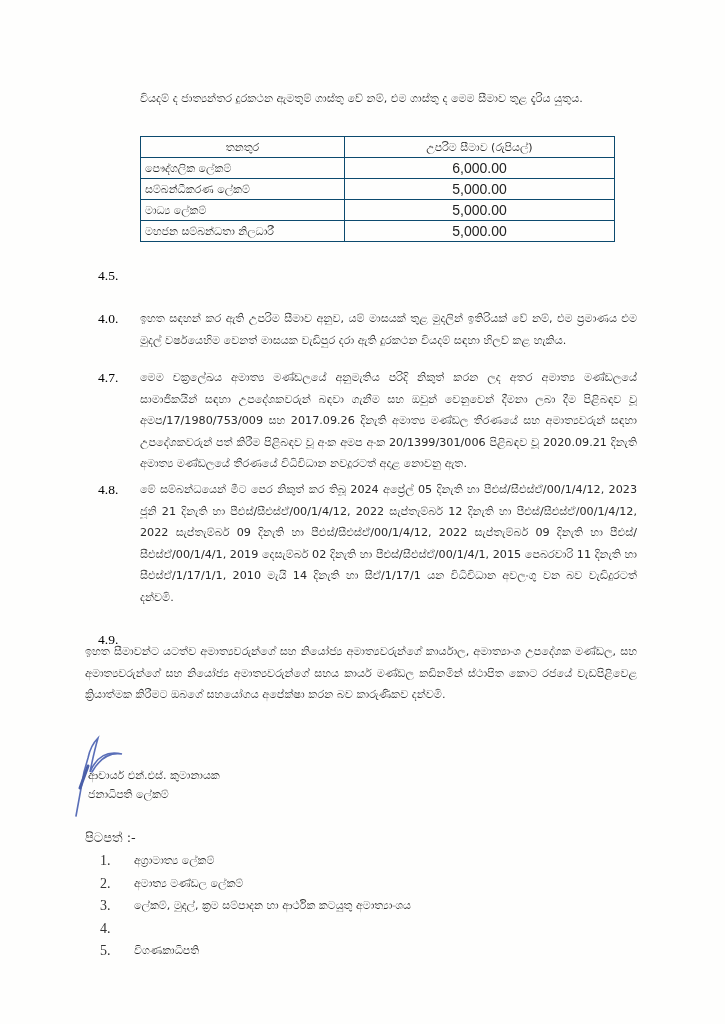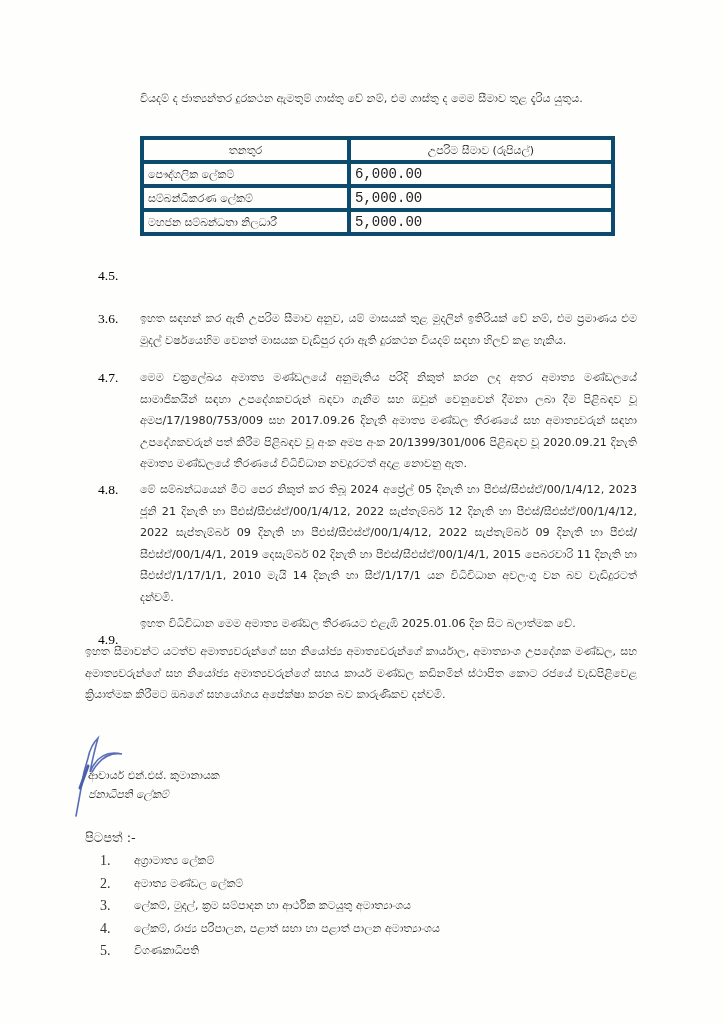--- a/index.html
+++ b/index.html
@@ -8,26 +8,26 @@
     font-family: "DejaVu Sans", sans-serif; color: #2a2a2a; overflow: hidden;
   }
   .page { position: absolute; left: 0; top: 0; width: 725px; height: 1024px; }
   .para { position: absolute; font-size: 11.2px; line-height: 21.5px; text-align: justify; }
   .num { position: absolute; font-family: "Liberation Serif", serif; font-size: 13.5px; color: #000000; }
   table.limits {
     position: absolute; left: 140px; top: 136px; width: 475px;
     border-collapse: collapse; font-size: 11px;
   }
   table.limits td, table.limits th {
-    border: 4px solid #0c4a6e; height: 20px; padding: 0 4px; font-weight: normal;
+    border: 1px solid #0c4a6e; height: 20px; padding: 0 4px; font-weight: normal;
   }
   table.limits th.c1 { text-align: center; width: 195px; }
   table.limits th.c2 { text-align: center; margin-left: 41px; }
   table.limits td.amt {
-    text-align: left; font-family: Liberation Mono, monospace; font-size: 14px; color: #222;
+    text-align: center; font-family: Liberation Sans, sans-serif; font-size: 14px; color: #222;
   }
   .sig { position: absolute; left: 62px; top: 728px; }
   .signer { position: absolute; left: 88px; font-size: 11px; line-height: 18px; text-align: right; }
   .cc-title { position: absolute; left: 85px; top: 830px; font-size: 13px; }
   .cc-list { position: absolute; left: 100px; top: 850px; margin: 0; padding: 0; list-style: none; }
   .cc-list li { font-size: 11px; height: 22.5px; line-height: 22.5px; display: flex; }
   .cc-list li .n { width: 34px; font-family: "Liberation Serif", serif; font-size: 14px; color: #333; }
 </style>
 </head>
 <body>
@@ -44,67 +44,69 @@
     </tr>
     <tr>
       <td>පෞද්ගලික ලේකම්</td>
       <td class="amt">6,000.00</td>
     </tr>
     <tr>
       <td>සම්බන්ධීකරණ ලේකම්</td>
       <td class="amt">5,000.00</td>
     </tr>
     <tr>
+      <td>මාධ්‍ය ලේකම්</td>
+      <td class="amt">5,000.00</td>
+    </tr>
+    <tr>
       <td>මහජන සම්බන්ධතා නිලධාරී</td>
       <td class="amt">5,000.00</td>
     </tr>
   </tbody>
     </table>
 
   <div class="num" style="left:98px; top:268px;">4.5.</div>
 
-  <div class="num" style="left:98px; top:311px;">3.6.</div>
+  <div class="num" style="left:98px; top:311px;">4.0.</div>
   <div class="para" style="left:140px; top:308px; width:497px;">ඉහත සඳහන් කර ඇති උපරිම සීමාව අනුව, යම් මාසයක් තුළ මුදලින් ඉතිරියක් වේ නම්, එම ප්‍රමාණය එම මුදල් වර්ෂයෙහිම වෙනත් මාසයක වැඩිපුර දරා ඇති දුරකථන වියදම් සඳහා හිලව් කළ හැකිය.</div>
 
   <div class="num" style="left:98px; top:370px;">4.7.</div>
   <div class="para" style="left:140px; top:367px; width:497px;">මෙම චක්‍රලේඛය අමාත්‍ය මණ්ඩලයේ අනුමැතිය පරිදි නිකුත් කරන ලද අතර අමාත්‍ය මණ්ඩලයේ සාමාජිකයින් සඳහා උපදේශකවරුන් බඳවා ගැනීම සහ ඔවුන් වෙනුවෙන් දීමනා ලබා දීම පිළිබඳව වූ අමප/17/1980/753/009 සහ 2017.09.26 දිනැති අමාත්‍ය මණ්ඩල තීරණයේ සහ අමාත්‍යවරුන් සඳහා උපදේශකවරුන් පත් කිරීම පිළිබඳව වූ අංක අමප අංක 20/1399/301/006 පිළිබඳව වූ 2020.09.21 දිනැති අමාත්‍ය මණ්ඩලයේ තීරණයේ විධිවිධාන නවදූරටත් අදාළ නොවනු ඇත.</div>
 
   <div class="num" style="left:98px; top:482px;">4.8.</div>
   <div class="para" style="left:140px; top:479px; width:497px;">මේ සම්බන්ධයෙන් මීට පෙර නිකුත් කර තිබූ 2024 අප්‍රේල් 05 දිනැති හා පීඑස්/සීඑස්ඒ/00/1/4/12, 2023 ජූනි 21 දිනැති හා පීඑස්/සීඑස්ඒ/00/1/4/12, 2022 සැප්තැම්බර් 12 දිනැති හා පීඑස්/සීඑස්ඒ/00/1/4/12, 2022 සැප්තැම්බර් 09 දිනැති හා පීඑස්/සීඑස්ඒ/00/1/4/12, 2022 සැප්තැම්බර් 09 දිනැති හා පීඑස්/සීඑස්ඒ/00/1/4/1, 2019 දෙසැම්බර් 02 දිනැති හා පීඑස්/සීඑස්ඒ/00/1/4/1, 2015 පෙබරවාරි 11 දිනැති හා සීඑස්ඒ/1/17/1/1, 2010 මැයි 14 දිනැති හා සීඒ/1/17/1 යන විධිවිධාන අවලංගු වන බව වැඩිදුරටත් දන්වමි.</div>
 
   <div class="num" style="left:98px; top:616px;margin-top:16px;">4.9.</div>
-  <div class="para" style="left:140px; top:613px; width:497px;">ඉහත විධිවිධාන මෙම අමාත්‍ය මණ්ඩල තීරණයට එළැඹි 2025.01.06 දින සිට බලාත්මක වේ.</div>
 
   <div class="para" style="left:85px; top:641px; width:552px;">ඉහත සීමාවන්ට යටත්ව අමාත්‍යවරුන්ගේ සහ නියෝජ්‍ය අමාත්‍යවරුන්ගේ කාර්යාල, අමාත්‍යාංශ උපදේශක මණ්ඩල, සහ අමාත්‍යවරුන්ගේ සහ නියෝජ්‍ය අමාත්‍යවරුන්ගේ සහය කාර්ය මණ්ඩල කඩිනමින් ස්ථාපිත කොට රජයේ වැඩපිළිවෙළ ක්‍රියාත්මක කිරීමට ඔබගේ සහයෝගය අපේක්ෂා කරන බව කාරුණිකව දන්වමි.</div>
 
   <svg class="sig" width="70" height="90" viewBox="0 0 70 90">
     <path d="M14 88 L22 44 L26 30 C28 20 32 14 36 10 C32 24 30 34 28 44 C34 30 44 22 60 26 C48 24 38 30 30 44" fill="none" stroke="#5a6fb8" stroke-width="1.6" stroke-linecap="round"></path>
     <path d="M18 60 L26 38" stroke="#4a5fa8" stroke-width="3" stroke-linecap="round"></path>
   </svg>
 
   <div class="signer" style="top:767px;">ආචාර්ය එන්.එස්. කුමානායක</div>
-  <div class="signer" style="top:786px;font-style:italic;">ජනාධිපති ලේකම්</div>
+  <div class="signer" style="top:786px;">ජනාධිපති ලේකම්</div>
 
   <div class="cc-title">පිටපත් :-</div>
   <ul class="cc-list">
     <li>
         <span class="n">1.</span>
         <span>අග්‍රාමාත්‍ය ලේකම්</span>
       </li>
     <li>
         <span class="n">2.</span>
         <span>අමාත්‍ය මණ්ඩල ලේකම්</span>
       </li>
     <li>
         <span class="n">3.</span>
         <span>ලේකම්, මුදල්, ක්‍රම සම්පාදන හා ආර්ථික කටයුතු අමාත්‍යාංශය</span>
       </li>
     <li>
         <span class="n">4.</span>
-        <span>ලේකම්, රාජ්‍ය පරිපාලන, පළාත් සභා හා පළාත් පාලන අමාත්‍යාංශය</span>
       </li>
     <li>
         <span class="n">5.</span>
         <span>විගණකාධිපති</span>
       </li>
   </ul>
 
 </div>
 
 </body></html>

